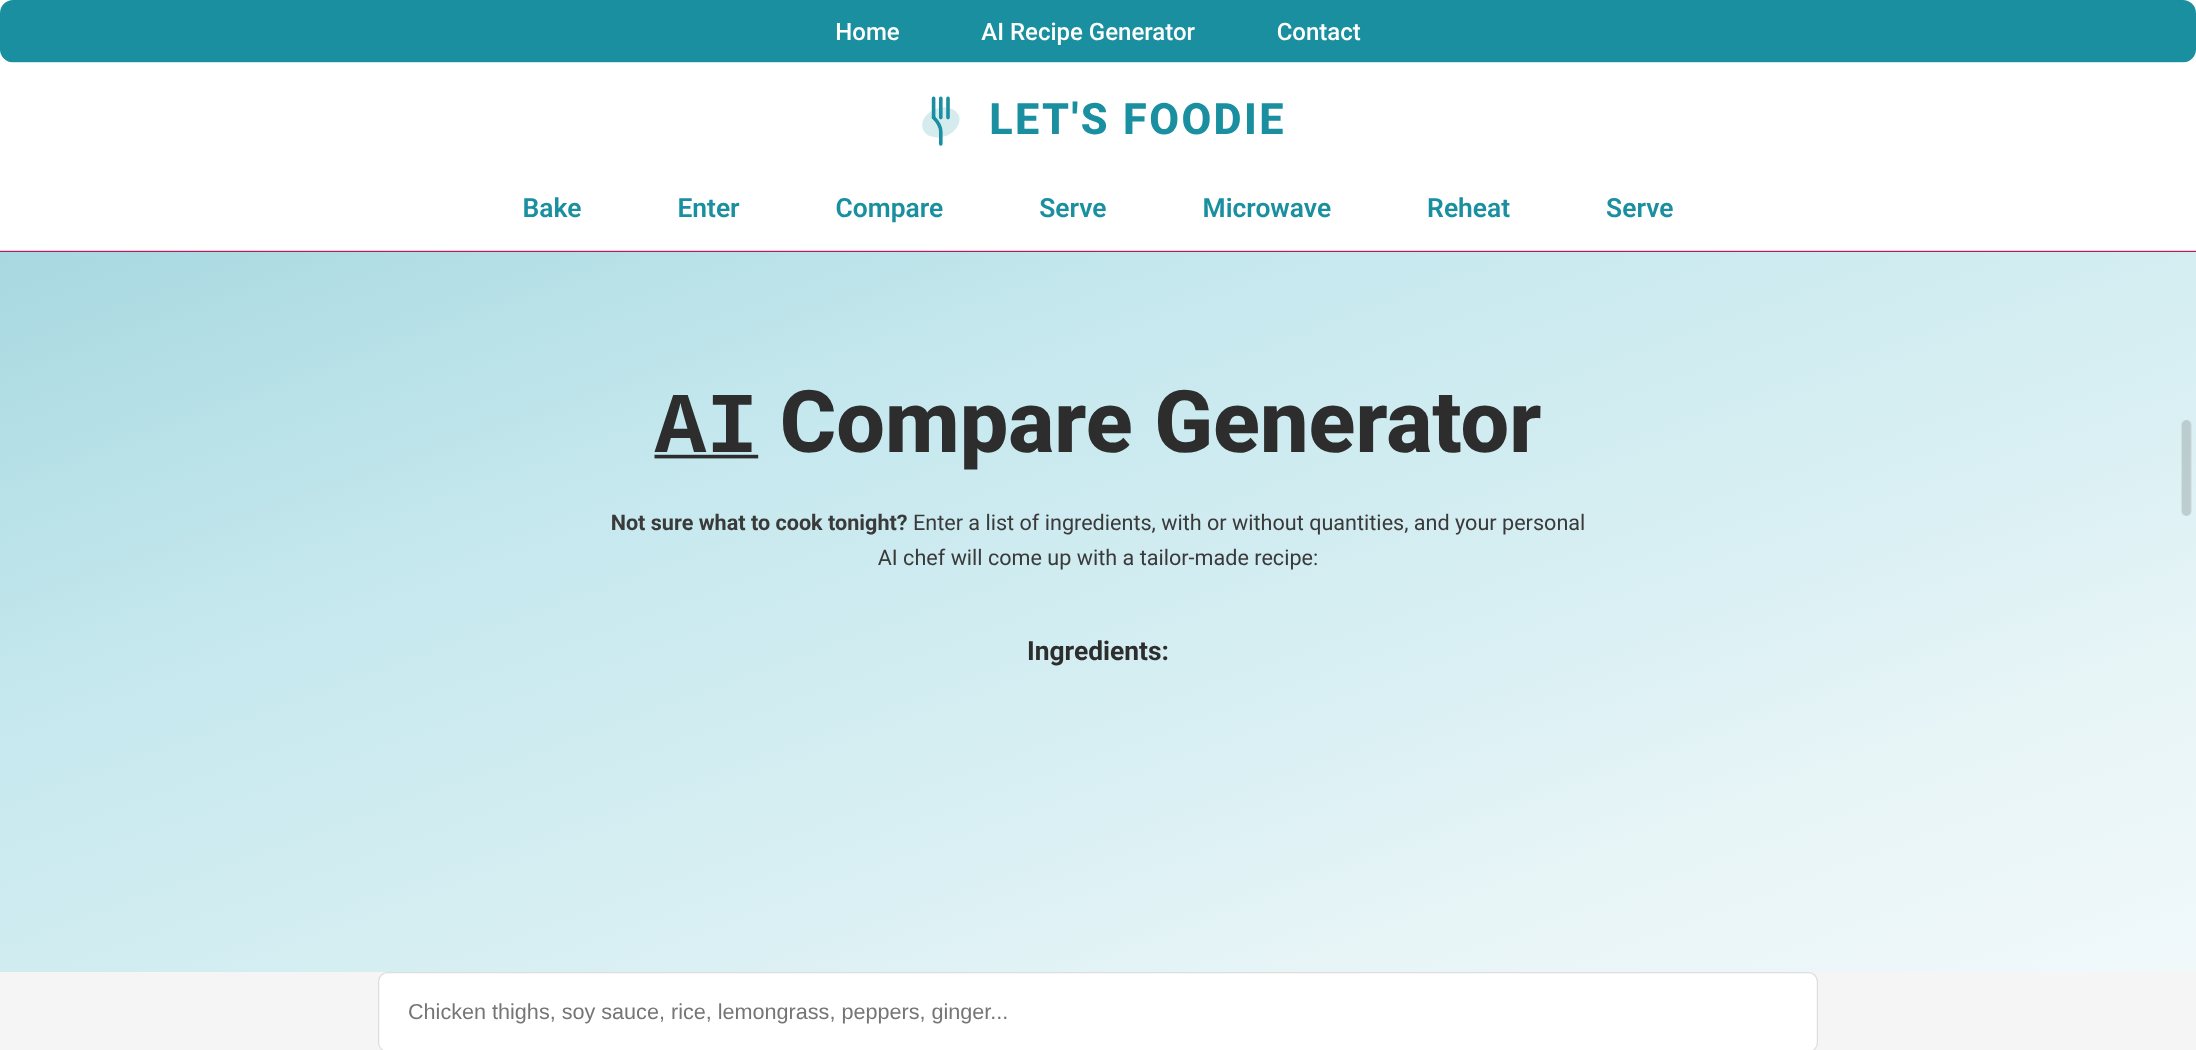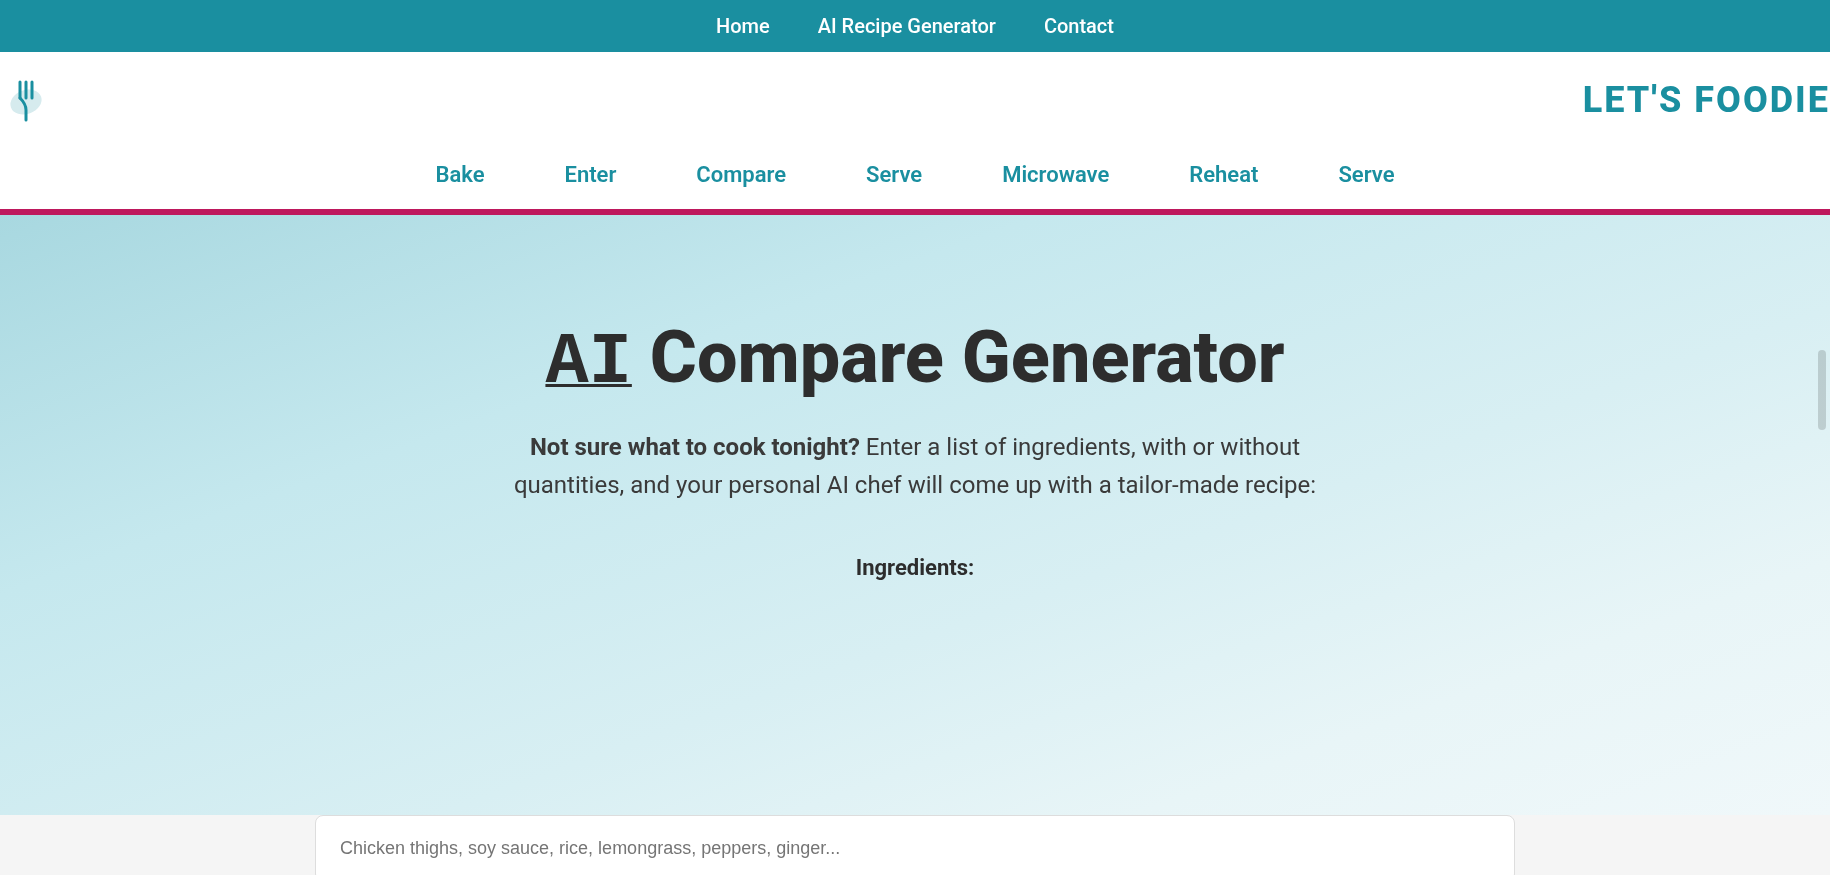--- a/index.html
+++ b/index.html
@@ -16,36 +16,37 @@
     }
 
     
     .top-nav {
       background-color: #1a8fa0;
       width: 100%;
       padding: 14px 14px;
       display: flex;
       justify-content: center;
       align-items: center;
-      gap: 48px;
+      gap: 68px;
+      border-radius: 11px;
     }
 
     .top-nav a {
       color: #ffffff;
       text-decoration: none;
       font-size: 20px;
       font-weight: 500;
     }
 
     
     .logo-area {
       background: #ffffff;
       width: 100%;
       display: flex;
-      justify-content: space-between;
+      justify-content: center;
       align-items: center;
       padding: 22px 0 18px;
       gap: 14px;
     }
 
     .logo-icon {
       width: 52px;
       height: 52px;
     }
 
@@ -58,21 +59,21 @@
 
     
     .category-nav {
       background: #ffffff;
       width: 100%;
       display: flex;
       justify-content: center;
       align-items: center;
       padding: 18px 0 22px;
       gap: 80px;
-      border-bottom: 6px solid #be185d;
+      border-bottom: 1px solid #be185d;
     }
 
     .category-nav a {
       color: #1a8fa0;
       text-decoration: none;
       font-size: 22px;
       font-weight: 600;
     }
 
     
@@ -94,21 +95,21 @@
       margin-bottom: 24px;
     }
 
     .hero-title .ai-underline {
       text-decoration: underline;
       text-decoration-thickness: 3px;
       font-family: Liberation Mono, monospace;
     }
 
     .hero-subtitle {
-      font-size: 24px;
+      font-size: 18px;
       color: #3a3a3a;
       text-align: center;
       max-width: 820px;
       line-height: 1.6;
       margin-bottom: 50px;
     }
 
     .hero-subtitle strong {
       font-weight: 700;
     }

